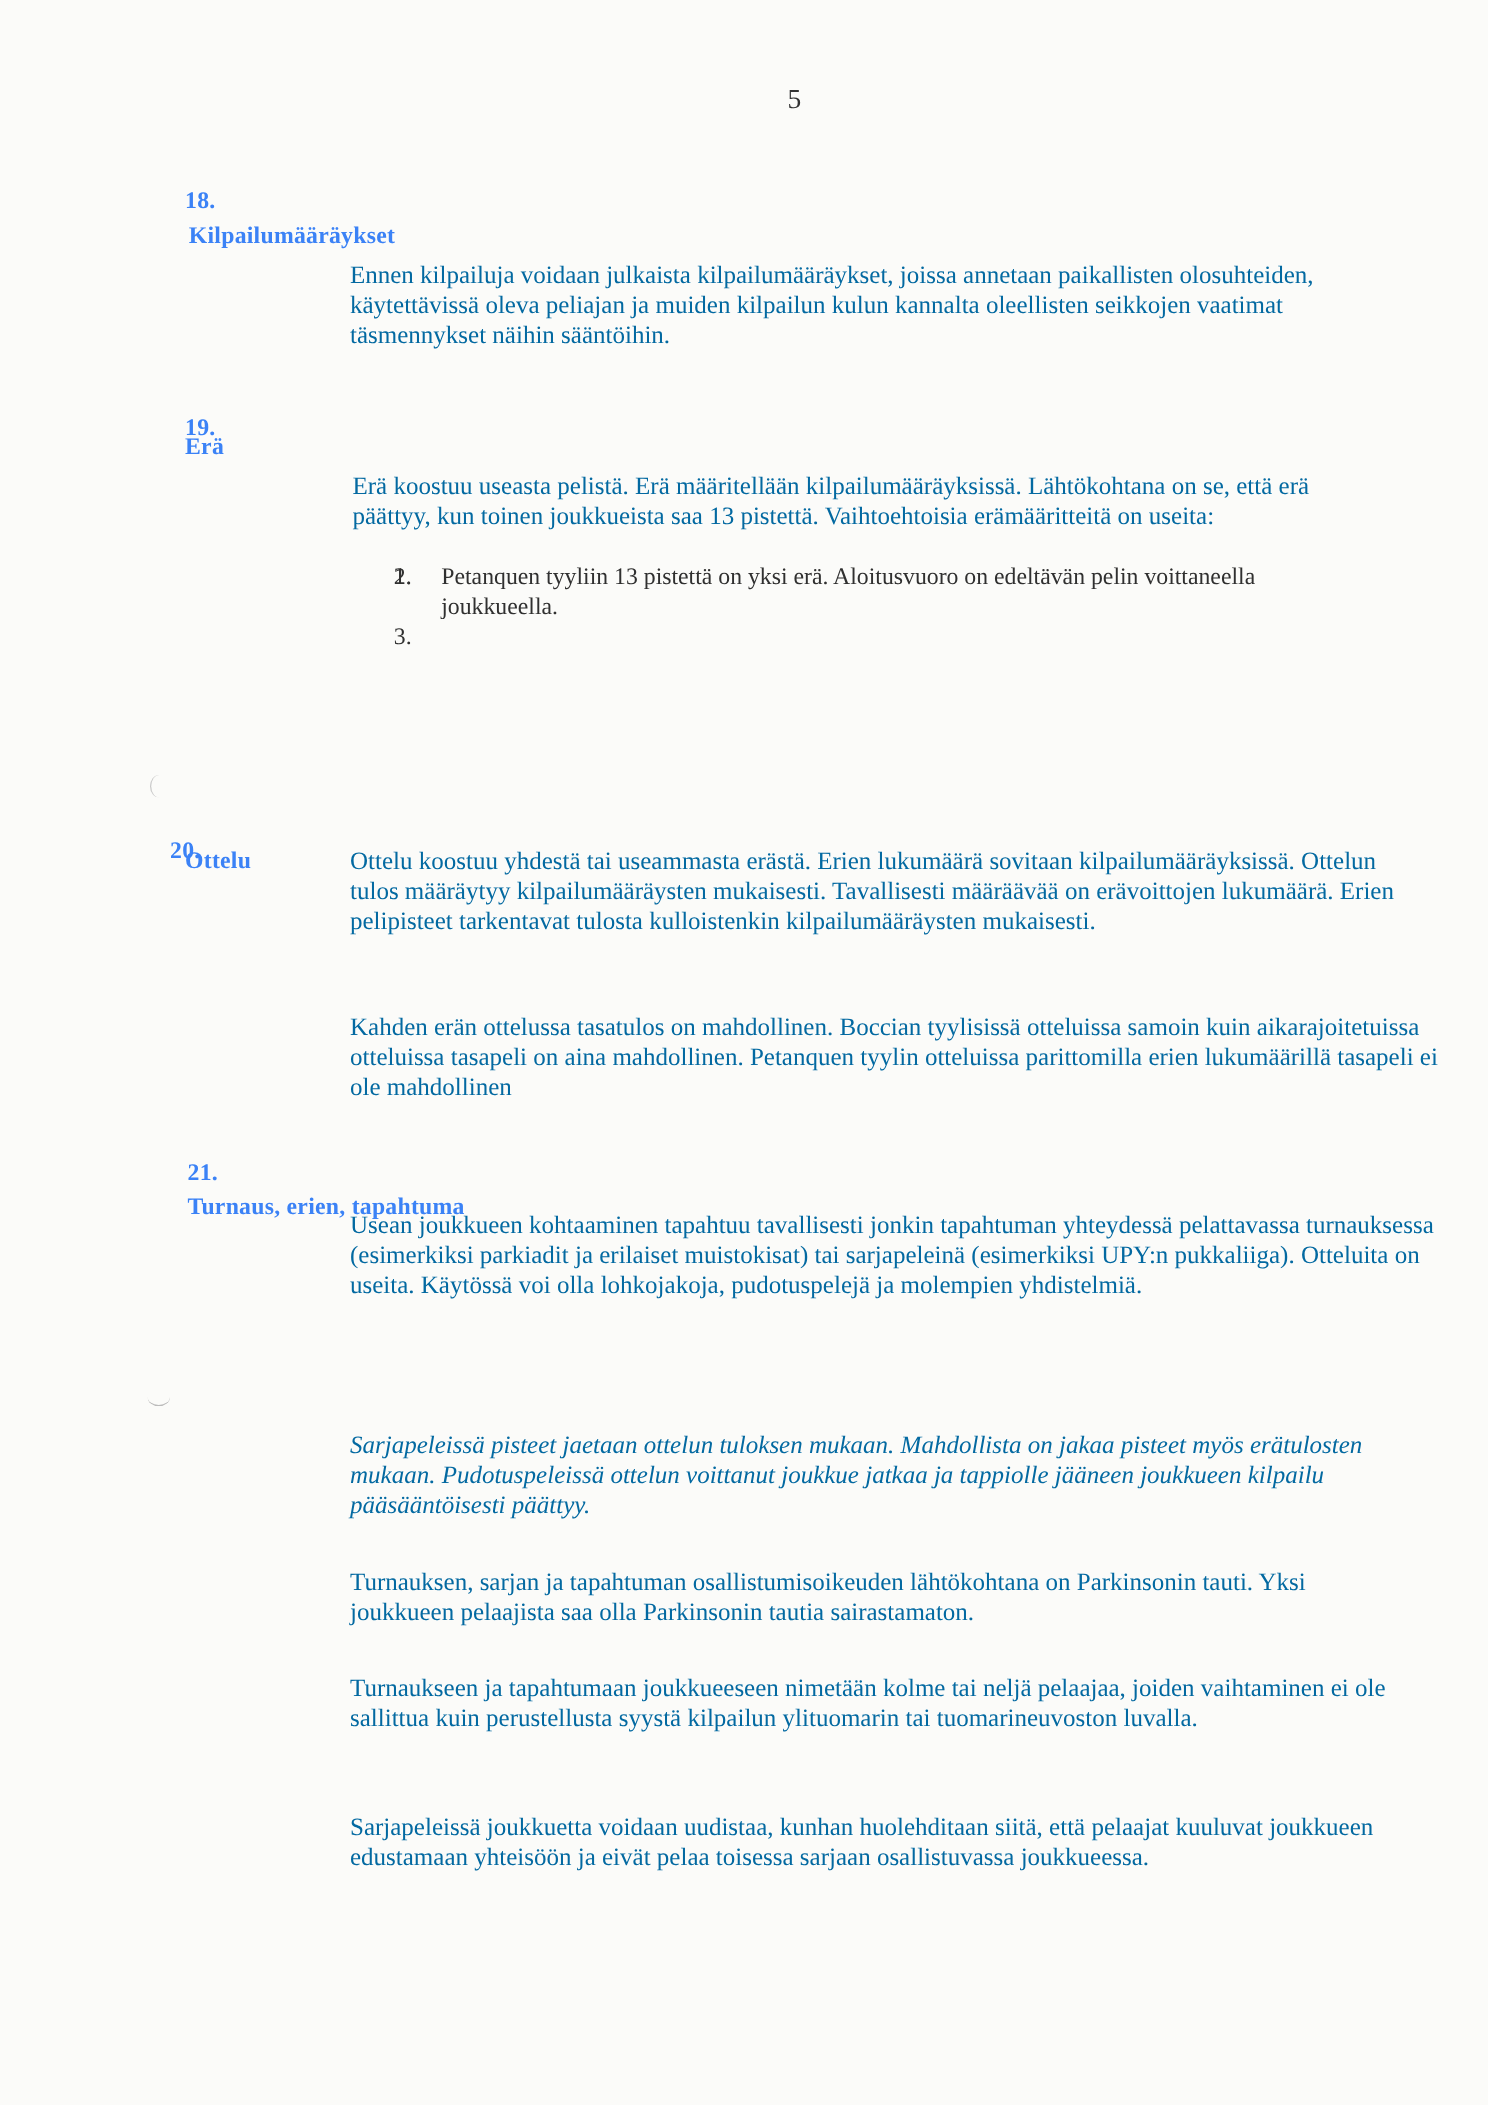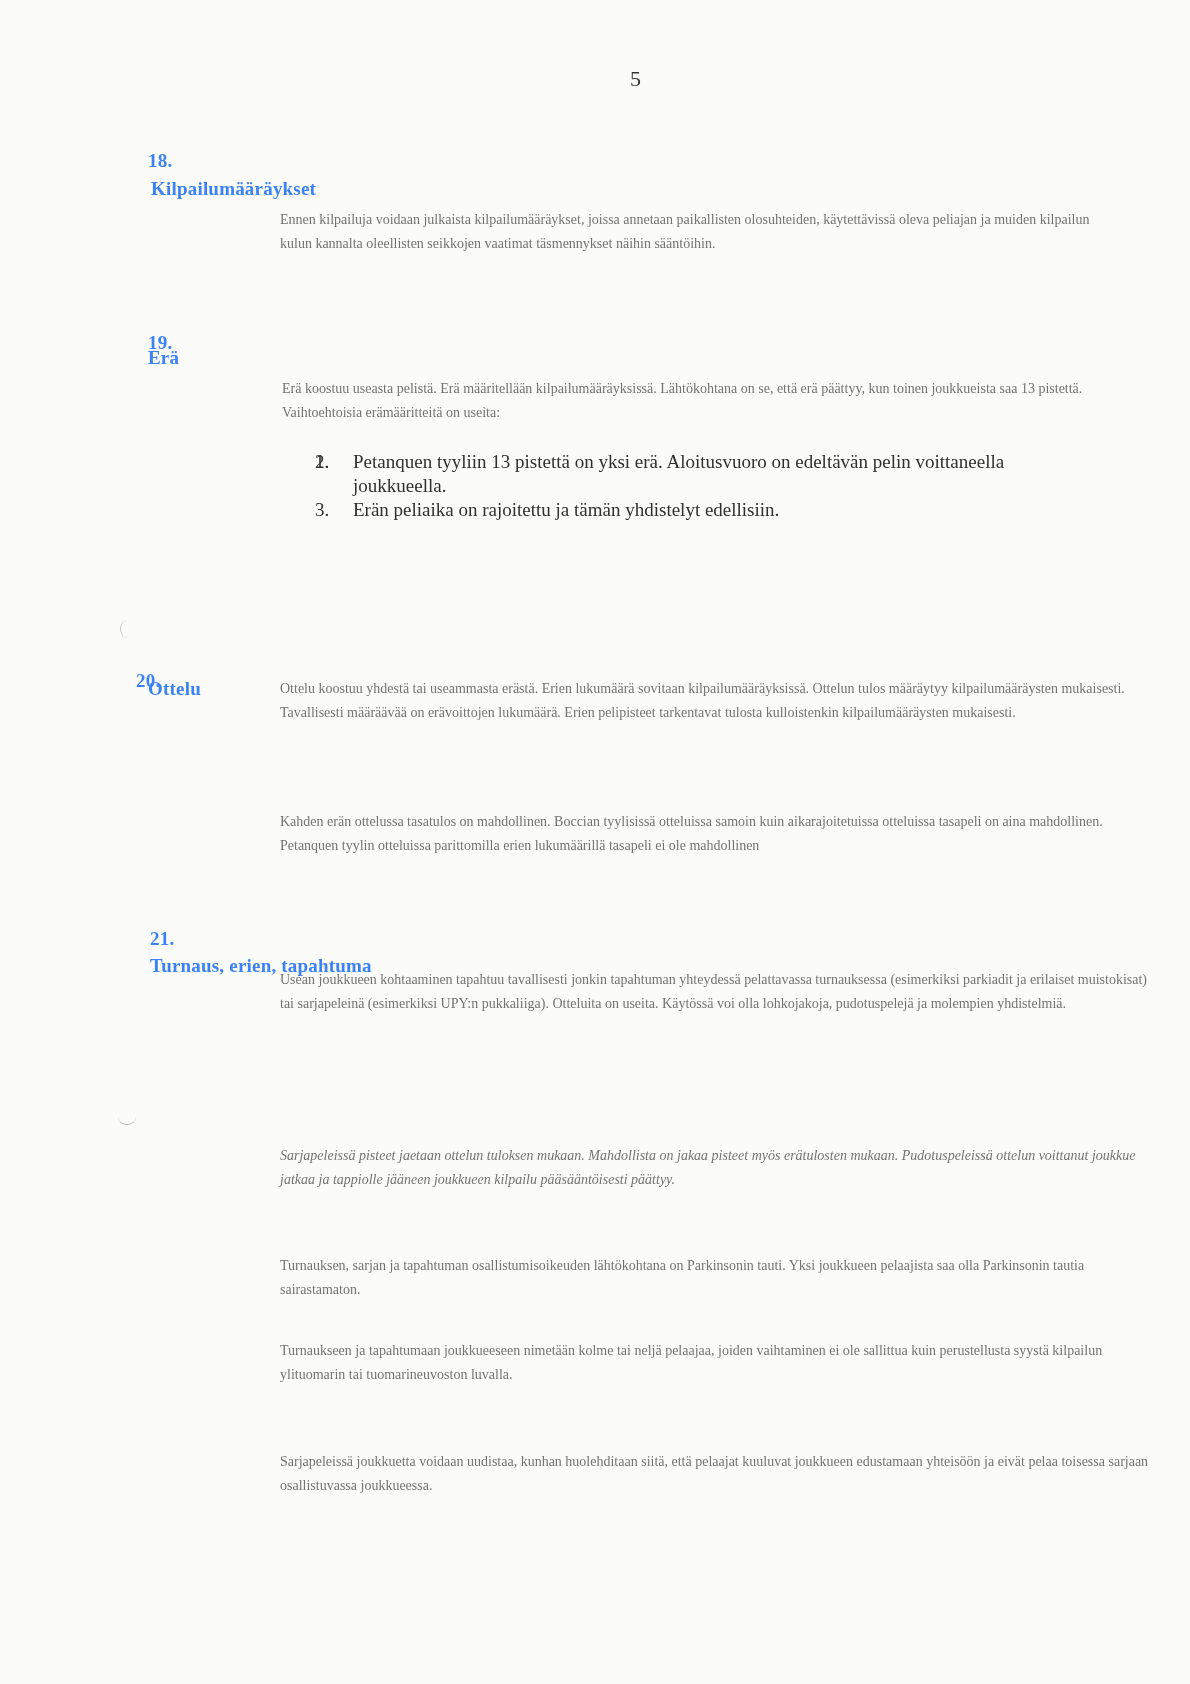--- a/index.html
+++ b/index.html
@@ -23,23 +23,23 @@
       position: absolute;
       font-weight: bold;
       font-size: 19px;
       color: #3b82f6;
       letter-spacing: 0.2px;
     }
     .para {
       position: absolute;
       left: 282px;
       width: 880px;
-      font-size: 14px;
+      font-size: 20px;
       line-height: 24.2px;
-      color: #737373;
+      color: #0369a1;
     }
     .list {
       position: absolute;
       left: 315px;
       width: 850px;
       margin: 0;
       padding: 0;
       list-style: none;
       font-size: 19px;
       line-height: 24.2px;
@@ -70,21 +70,20 @@
   <ol class="list" style="top:450px; width:780px;">
     <li>
       <span class="num">1.</span>
     </li>
     <li>
       <span class="num">2.</span>
       <span>Petanquen tyyliin 13 pistettä on yksi erä. Aloitusvuoro on edeltävän pelin voittaneella joukkueella.</span>
     </li>
     <li>
       <span class="num">3.</span>
-      <span>Erän peliaika on rajoitettu ja tämän yhdistelyt edellisiin.</span>
     </li>
   </ol>
 
   <div class="sec-num" style="left:136px; top:650px;margin-top:20px;">20.</div>
   <div class="sec-title" style="left:148px; top:678px;">Ottelu</div>
   <div class="para" style="left:280px; top:677px; width:850px;">Ottelu koostuu yhdestä tai useammasta erästä. Erien lukumäärä sovitaan kilpailumääräyksissä. Ottelun tulos määräytyy kilpailumääräysten mukaisesti. Tavallisesti määräävää on erävoittojen lukumäärä. Erien pelipisteet tarkentavat tulosta kulloistenkin kilpailumääräysten mukaisesti.</div>
   <div class="para" style="left:280px; top:810px; width:880px;">Kahden erän ottelussa tasatulos on mahdollinen. Boccian tyylisissä otteluissa samoin kuin aikarajoitetuissa otteluissa tasapeli on aina mahdollinen. Petanquen tyylin otteluissa parittomilla erien lukumäärillä tasapeli ei ole mahdollinen</div>
 
   <div class="sec-num" style="left:150px; top:928px;">21.</div>
   <div class="sec-title" style="left:150px; top:955px;">Turnaus, erien, tapahtuma</div>

